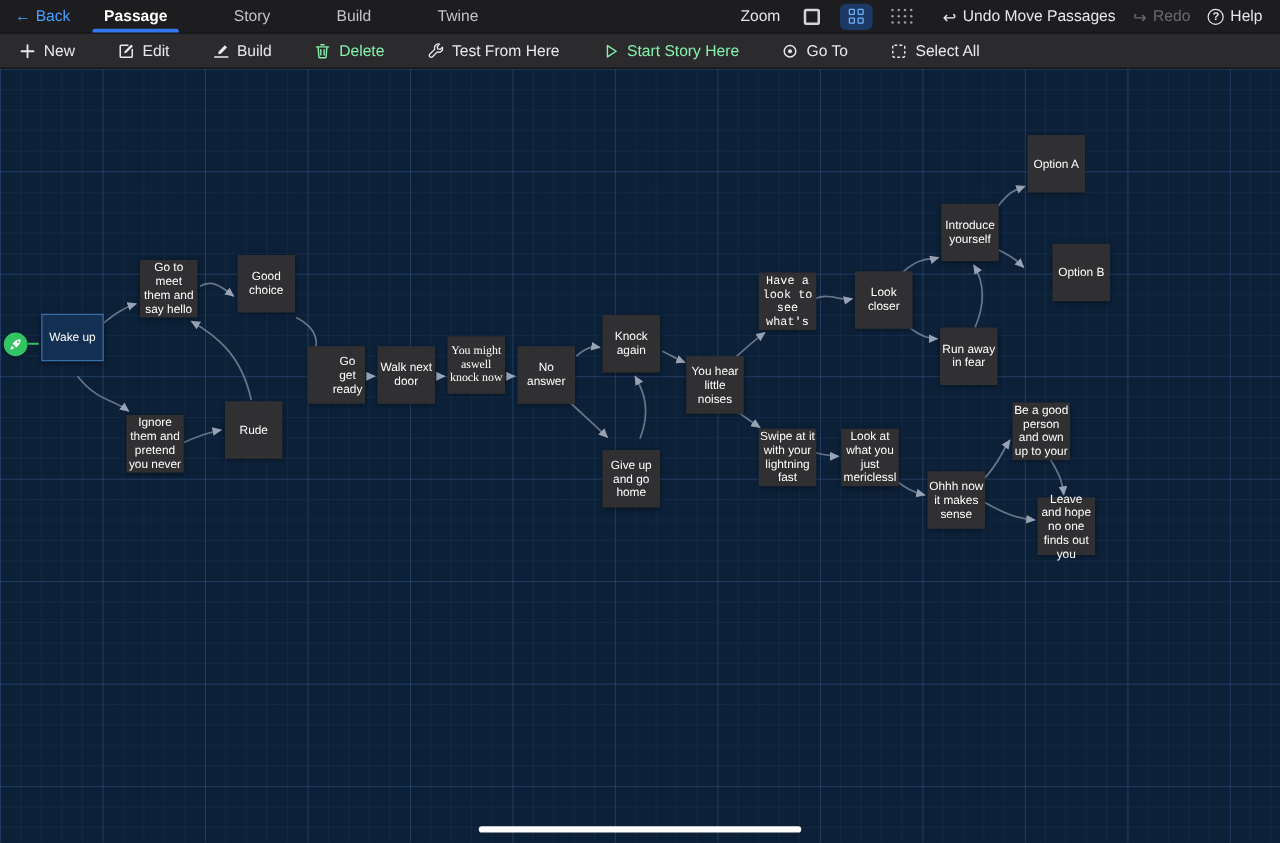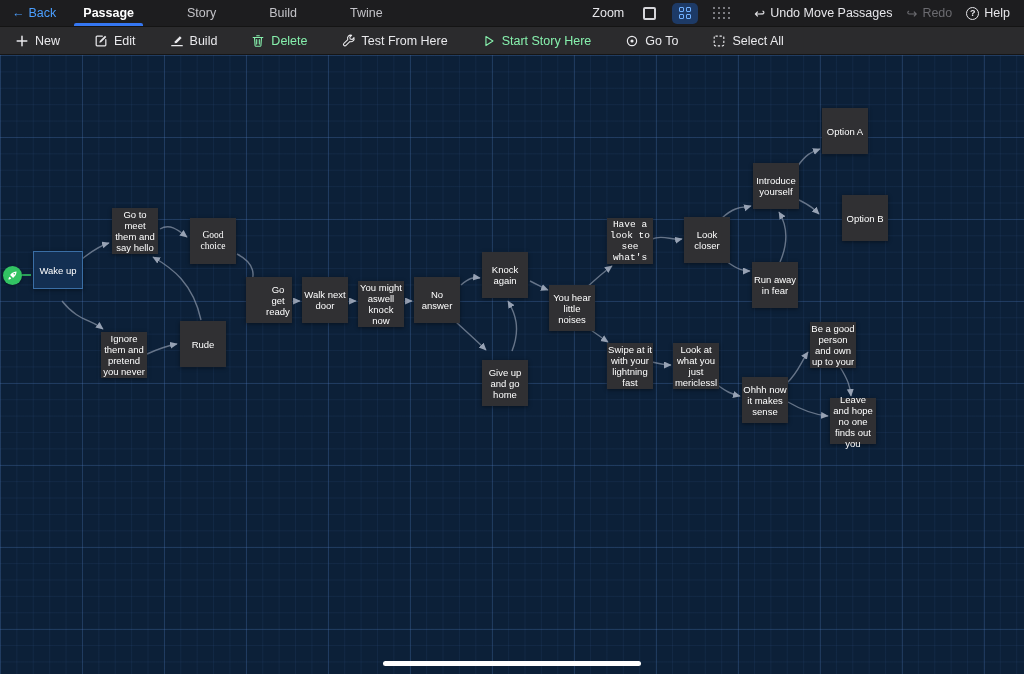--- a/index.html
+++ b/index.html
@@ -231,25 +231,25 @@
       <path d="M 716 329 C 727 337 731 339 740 341" fill="none" stroke="#8d99ab" stroke-width="1.4" stroke-opacity="0.7" marker-end="url(#arrow)"></path>
       <path d="M 786 329 C 798 318 801 307 808 297" fill="none" stroke="#8d99ab" stroke-width="1.4" stroke-opacity="0.7" marker-end="url(#arrow)"></path>
       <path d="M 788 347 C 805 357 816 360 828 361" fill="none" stroke="#8d99ab" stroke-width="1.4" stroke-opacity="0.7" marker-end="url(#arrow)"></path>
       <path d="M 840 312 C 848 325 850 331 851 341" fill="none" stroke="#8d99ab" stroke-width="1.4" stroke-opacity="0.7" marker-end="url(#arrow)"></path>
       <path d="M 22 220 L 31 220" stroke="#32c363" stroke-width="1.6" fill="none"></path>
     </svg>
   <div id="nodes-layer">
       <div class="node selected" style="left: 33px; top: 196px;">Wake up</div>
       <div class="node" style="left: 112px; top: 153px;">Go to meet them and say hello</div>
       <div class="node" style="left: 101px; top: 277px;">Ignore them and pretend you never</div>
-      <div class="node" style="left: 190px; top: 163px; font-family: Liberation Serif, serif;">Good choice</div>
+      <div class="node" style="left: 190px; top: 149px;">Good choice</div>
       <div class="node" style="left: 180px; top: 266px;">Rude</div>
       <div class="node" style="left: 246px; top: 222px; padding-left: 19px;">Go get ready</div>
       <div class="node" style="left: 302px; top: 222px;">Walk next door</div>
-      <div class="node" style="left: 358px; top: 226px;">You might aswell knock now</div>
+      <div class="node" style="left: 358px; top: 214px; font-family: Liberation Serif, serif;">You might aswell knock now</div>
       <div class="node" style="left: 414px; top: 222px;">No answer</div>
       <div class="node" style="left: 482px; top: 197px;">Knock again</div>
       <div class="node" style="left: 482px; top: 305px;">Give up and go home</div>
       <div class="node" style="left: 549px; top: 230px;">You hear little noises</div>
       <div class="node" style="left: 607px; top: 163px; font-family: Liberation Mono, monospace;">Have a look to see what's</div>
       <div class="node" style="left: 607px; top: 288px;">Swipe at it with your lightning fast</div>
       <div class="node" style="left: 684px; top: 162px;">Look closer</div>
       <div class="node" style="left: 673px; top: 288px;">Look at what you just mericlessl</div>
       <div class="node" style="left: 753px; top: 108px;">Introduce yourself</div>
       <div class="node" style="left: 752px; top: 207px;">Run away in fear</div>

